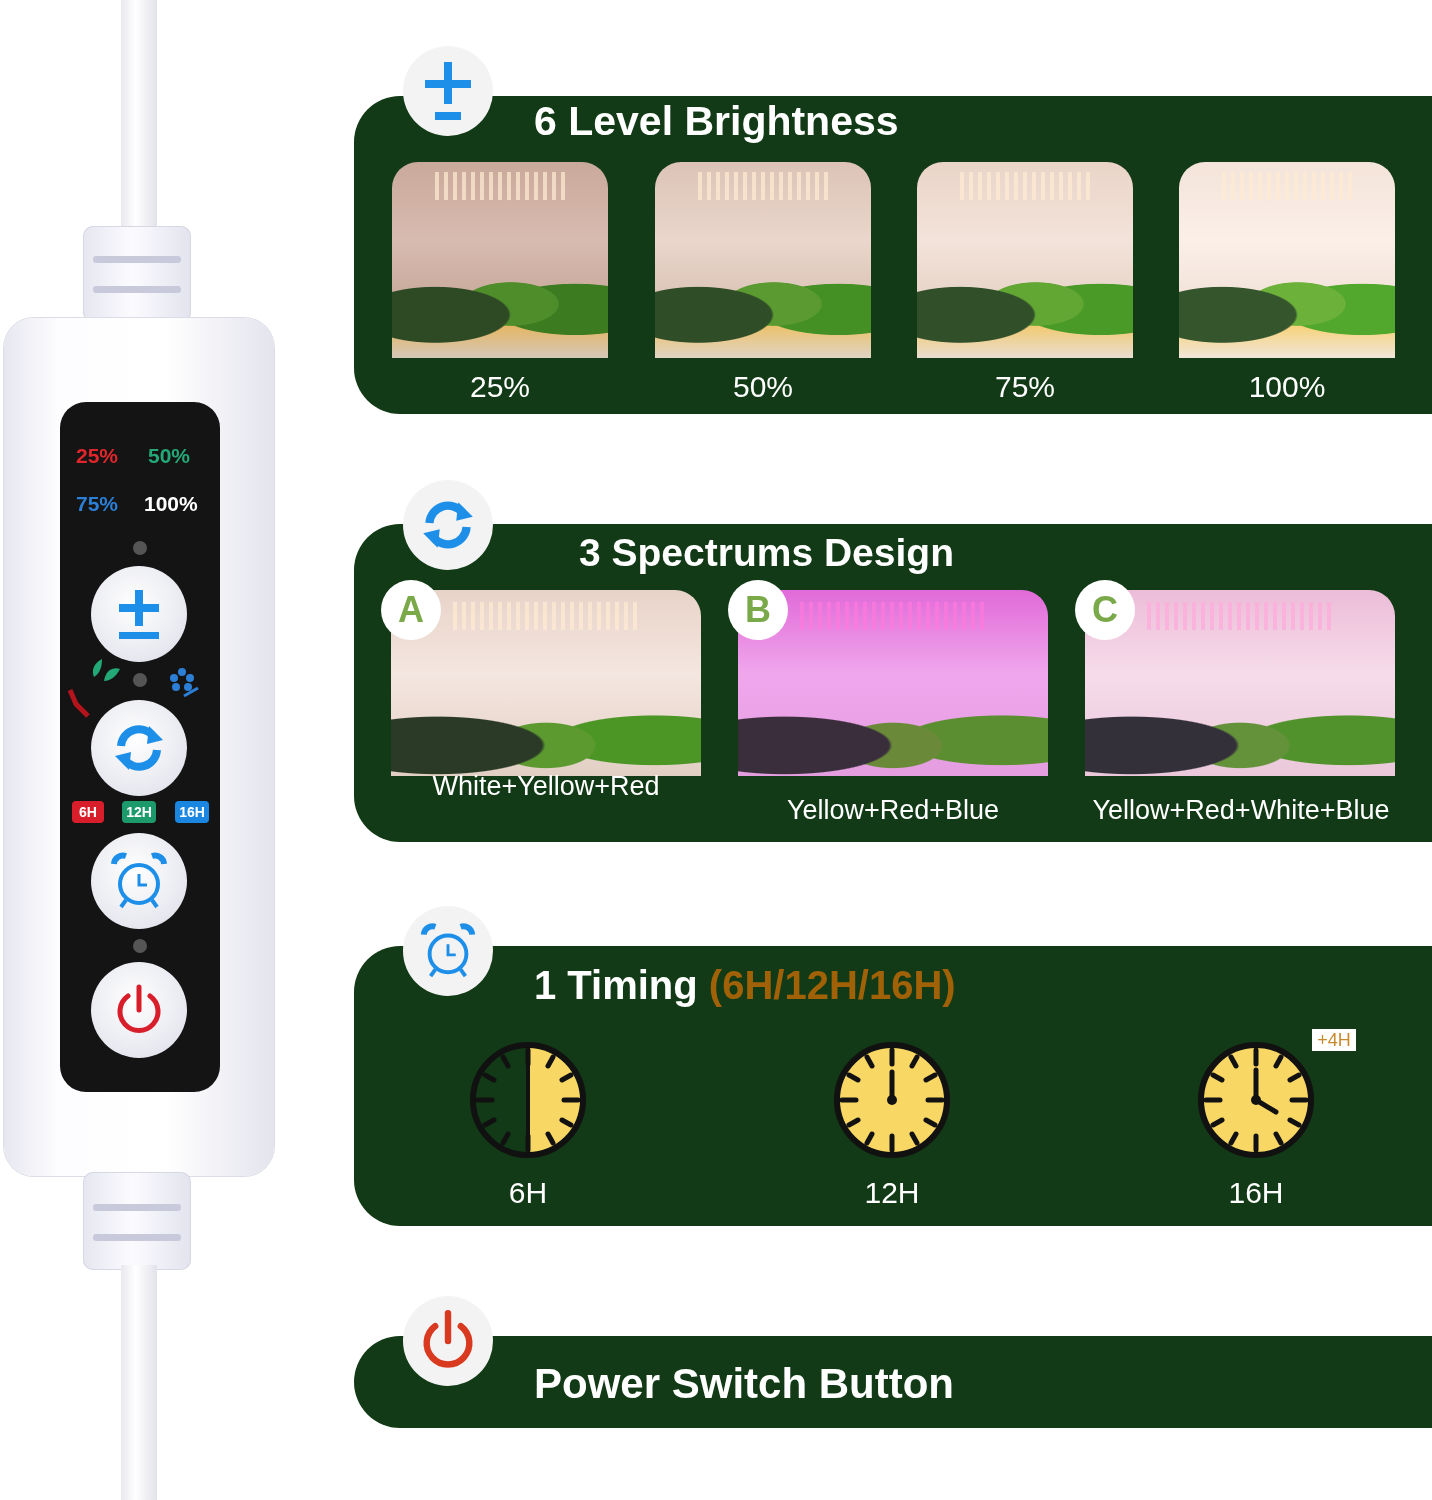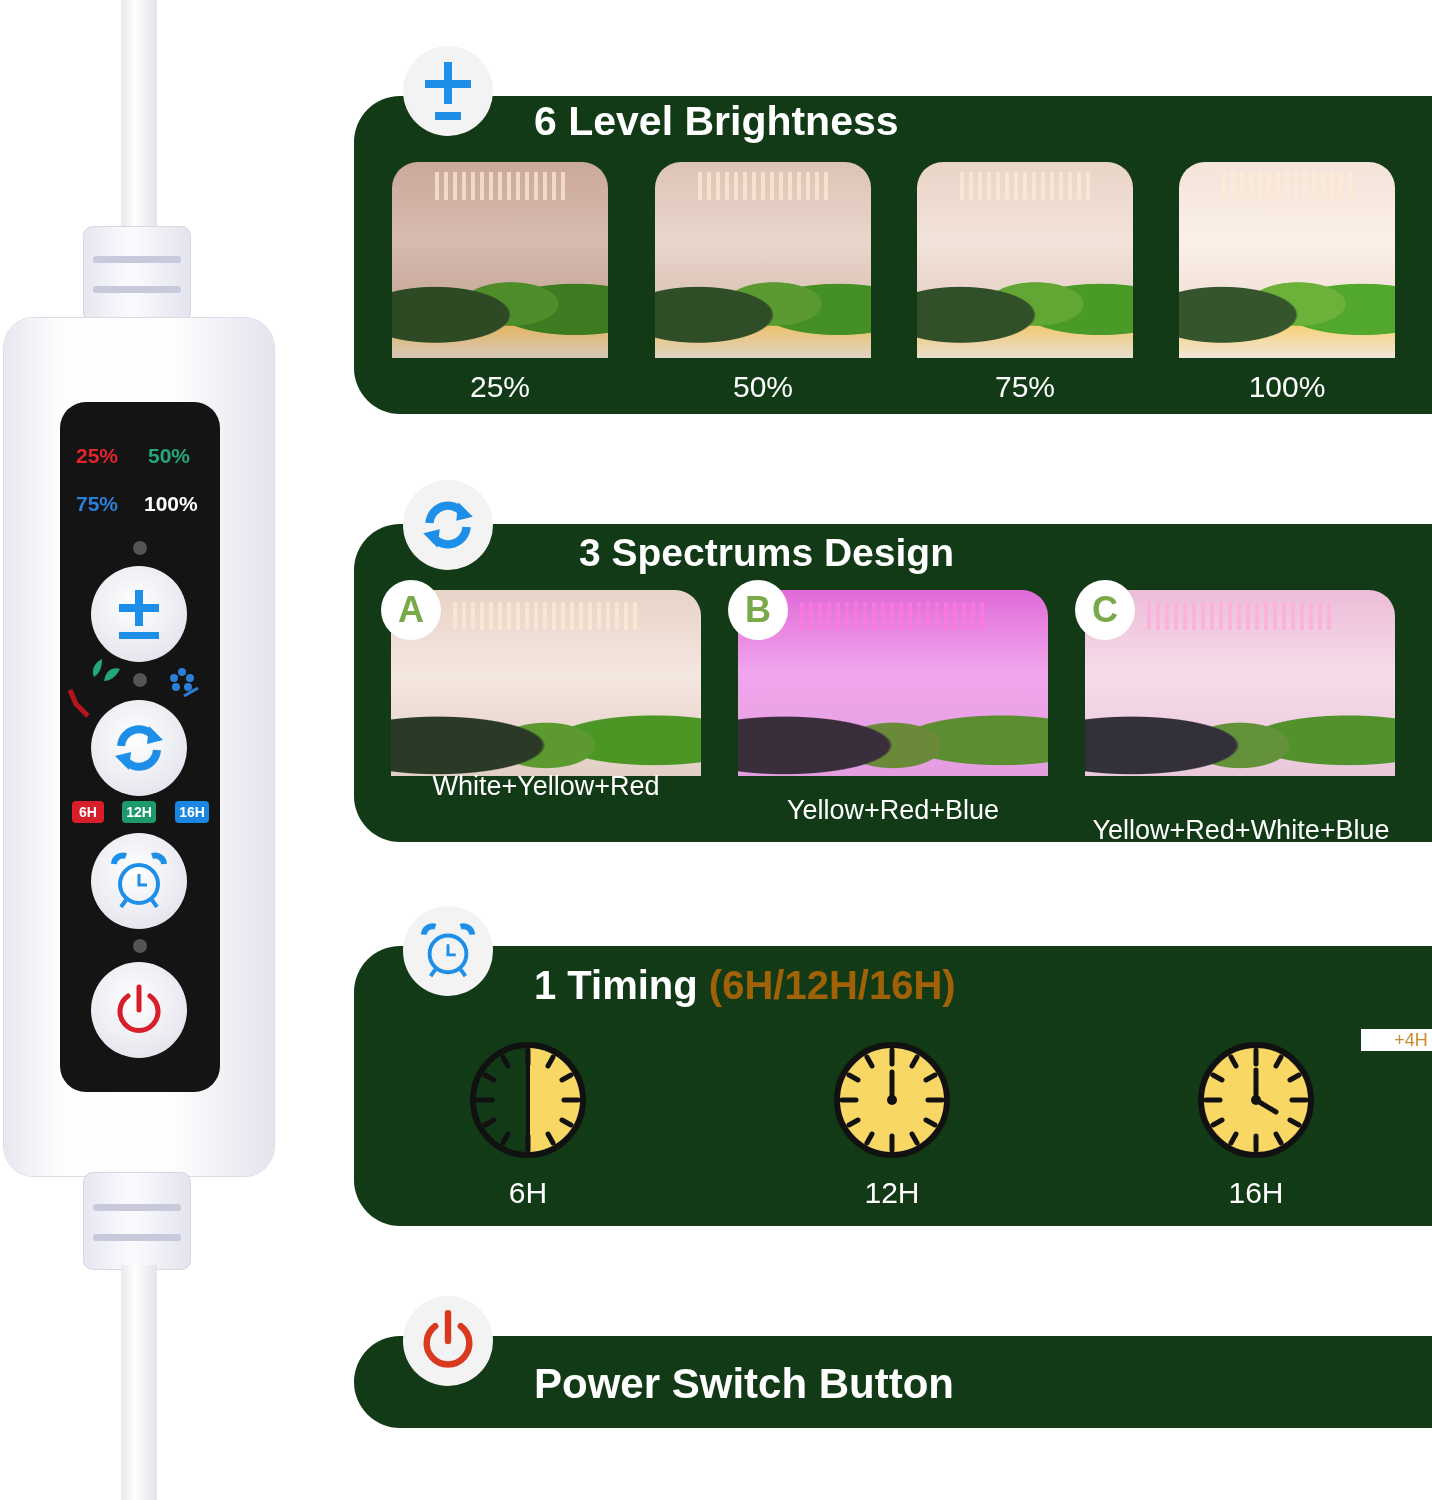--- a/index.html
+++ b/index.html
@@ -164,21 +164,21 @@
   <div class="leds" style="top:12px;background:repeating-linear-gradient(90deg,rgba(255,170,220,.9) 0 4px,transparent 4px 9px);"></div>
   <div class="plants" style="background:radial-gradient(ellipse at 15% 70%,#33303a 0 28%,transparent 29%),radial-gradient(ellipse at 50% 70%,#64923a 0 22%,transparent 23%),radial-gradient(ellipse at 85% 65%,#52922c 0 26%,transparent 27%);"></div>
 </div>
 
 <div class="letter" style="left:381px;top:580px;">A</div>
 <div class="letter" style="left:728px;top:580px;">B</div>
 <div class="letter" style="left:1075px;top:580px;">C</div>
 
 <div class="cap2" style="left:391px;top:771px;width:310px;">White+Yellow+Red</div>
 <div class="cap2" style="left:738px;top:795px;width:310px;">Yellow+Red+Blue</div>
-<div class="cap2" style="left:1080px;top:795px;width:322px;margin-top:20px;">Yellow+Red+White+Blue</div>
+<div class="cap2" style="left:1080px;top:795px;width:322px;">Yellow+Red+White+Blue</div>
 
 <div class="band" style="top:946px;height:280px;"></div>
 <div class="circle-icon" style="left:403px;top:906px;">
   <svg width="60" height="60" viewBox="0 0 62 62">
     <circle cx="31" cy="34" r="19" stroke="#1e8fe8" stroke-width="4" fill="none"></circle>
     <path d="M6 14 A9 9 0 0 1 18 6" stroke="#1e8fe8" stroke-width="6" fill="none"></path>
       <path d="M44 6 A9 9 0 0 1 56 14" stroke="#1e8fe8" stroke-width="6" fill="none"></path>
     <path d="M31 24 V35 H39" stroke="#1e8fe8" stroke-width="3" fill="none"></path>
     <path d="M18 50 L13 57 M44 50 L49 57" stroke="#1e8fe8" stroke-width="4"></path>
   </svg>
@@ -240,21 +240,21 @@
       <line x1="85" y1="103" x2="80" y2="94"></line>
     <line x1="35" y1="17" x2="40" y2="26"></line>
       <line x1="17" y1="35" x2="26" y2="40"></line>
       <line x1="17" y1="85" x2="26" y2="80"></line>
       <line x1="35" y1="103" x2="40" y2="94"></line>
     <line x1="60" y1="60" x2="60" y2="30"></line>
       <line x1="60" y1="60" x2="80" y2="72"></line>
   </g>
   <circle cx="60" cy="60" r="5" fill="#111"></circle>
 </svg>
-<div class="abs" style="left:1361px;top:1029px;width:44px;height:22px;background:#fff;color:#c98a2c;font-size:18px;display:flex;align-items:center;justify-content:center;padding-left:28px;">+4H</div>
+<div class="abs" style="left:1312px;top:1029px;width:44px;height:22px;background:#fff;color:#c98a2c;font-size:18px;display:flex;align-items:center;justify-content:center;">+4H</div>
 
 <div class="cap" style="left:468px;top:1176px;width:120px;">6H</div>
 <div class="cap" style="left:832px;top:1176px;width:120px;">12H</div>
 <div class="cap" style="left:1196px;top:1176px;width:120px;">16H</div>
 
 <div class="band" style="top:1336px;height:92px;"></div>
 <div class="circle-icon" style="left:403px;top:1296px;">
   <svg width="60" height="64" viewBox="0 0 56 60">
     <path d="M16 16 A20 20 0 1 0 40 16" stroke="#d93a1f" stroke-width="6" fill="none" stroke-linecap="round"></path>
     <line x1="28" y1="4" x2="28" y2="30" stroke="#d93a1f" stroke-width="6" stroke-linecap="round"></line>

